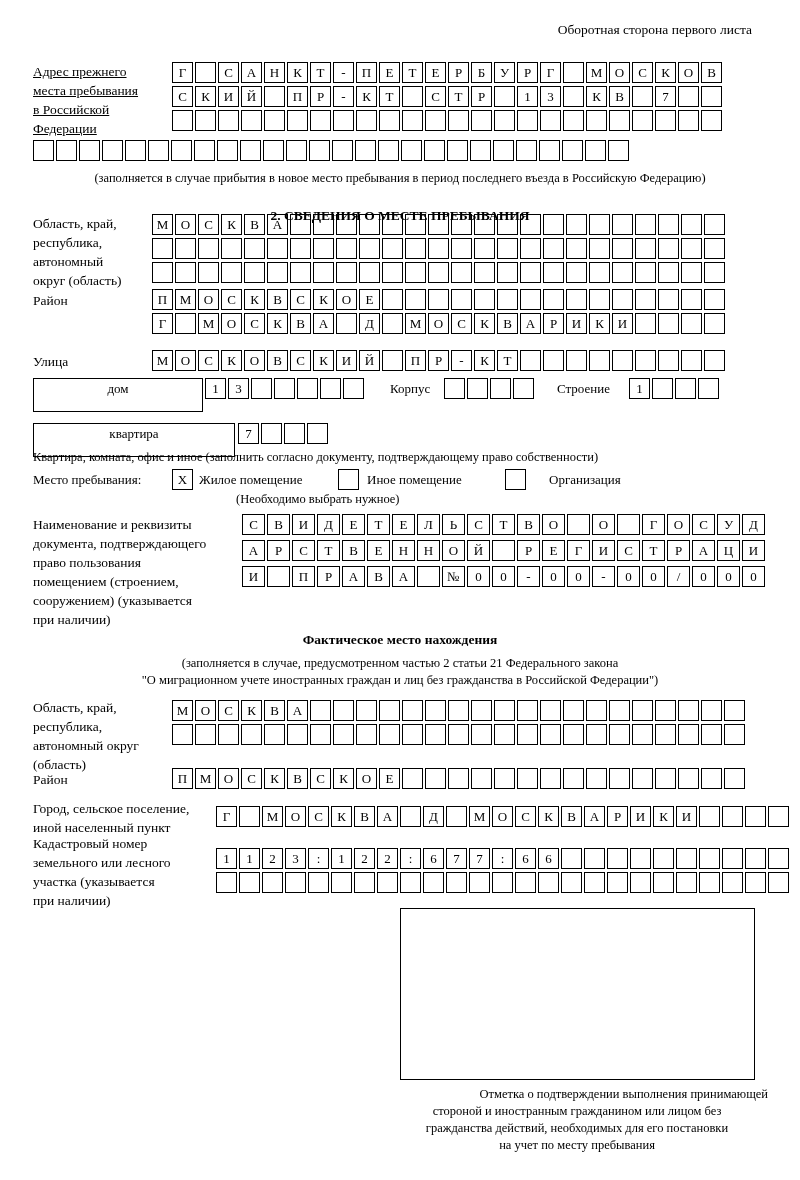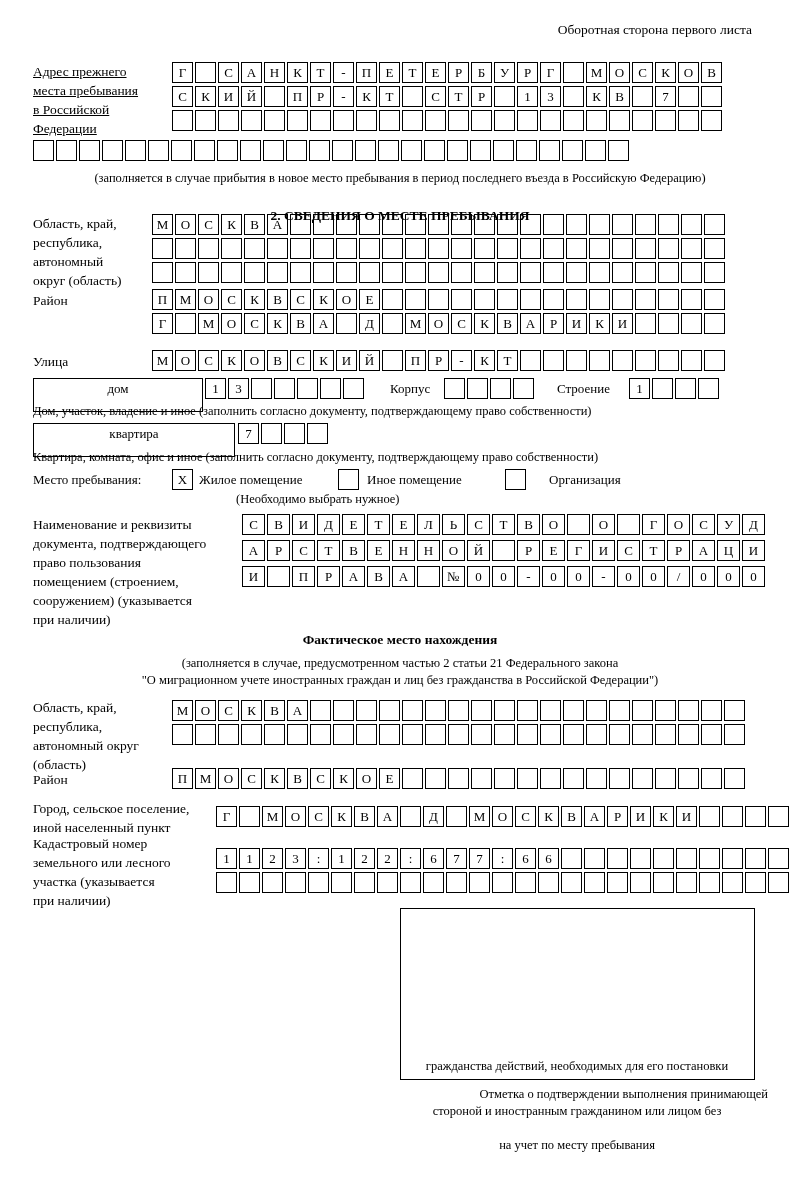--- a/index.html
+++ b/index.html
@@ -411,21 +411,20 @@
       <div class="cell"></div>
     </div>
   <div class="inline-txt" style="left:557px; top:378px;">Строение</div>
   <div class="row" id="s2-stroenie" style="left:629px; top:378px;">
       <div class="cell">1</div>
       <div class="cell"></div>
       <div class="cell"></div>
       <div class="cell"></div>
     </div>
 
-  <div class="lbl sm" style="left:33px; top:402px;">Дом, участок, владение и иное (заполнить согласно документу, подтверждающему право собственности)</div>
 
   <div class="boxlbl" style="left:33px; top:423px; width:202px;">квартира</div>
   <div class="row" id="s2-flat" style="left:238px; top:423px;">
       <div class="cell">7</div>
       <div class="cell"></div>
       <div class="cell"></div>
       <div class="cell"></div>
     </div>
   <div class="lbl sm" style="left:33px; top:448px;">Квартира, комната, офис и иное (заполнить согласно документу, подтверждающему право собственности)</div>
 
@@ -691,16 +690,16 @@
       <div class="cell"></div>
       <div class="cell"></div>
       <div class="cell"></div>
       <div class="cell"></div>
       <div class="cell"></div>
     </div>
 
   <div class="bigbox" style="left:400px; top:908px; width:355px; height:172px;"></div>
   <div class="note" style="left:386px; top:1086px; width:382px;text-align:right;">Отметка о подтверждении выполнения принимающей</div>
   <div class="note" style="left:386px; top:1103px; width:382px;">стороной и иностранным гражданином или лицом без</div>
-  <div class="note" style="left:386px; top:1058px; width:382px;">гражданства действий, необходимых для его постановки</div>
+  <div class="note" style="left:386px; top:1120px; width:382px;">гражданства действий, необходимых для его постановки</div>
   <div class="note" style="left:386px; top:1137px; width:382px;">на учет по месту пребывания</div>
 
 </div>
 
 </body></html>

